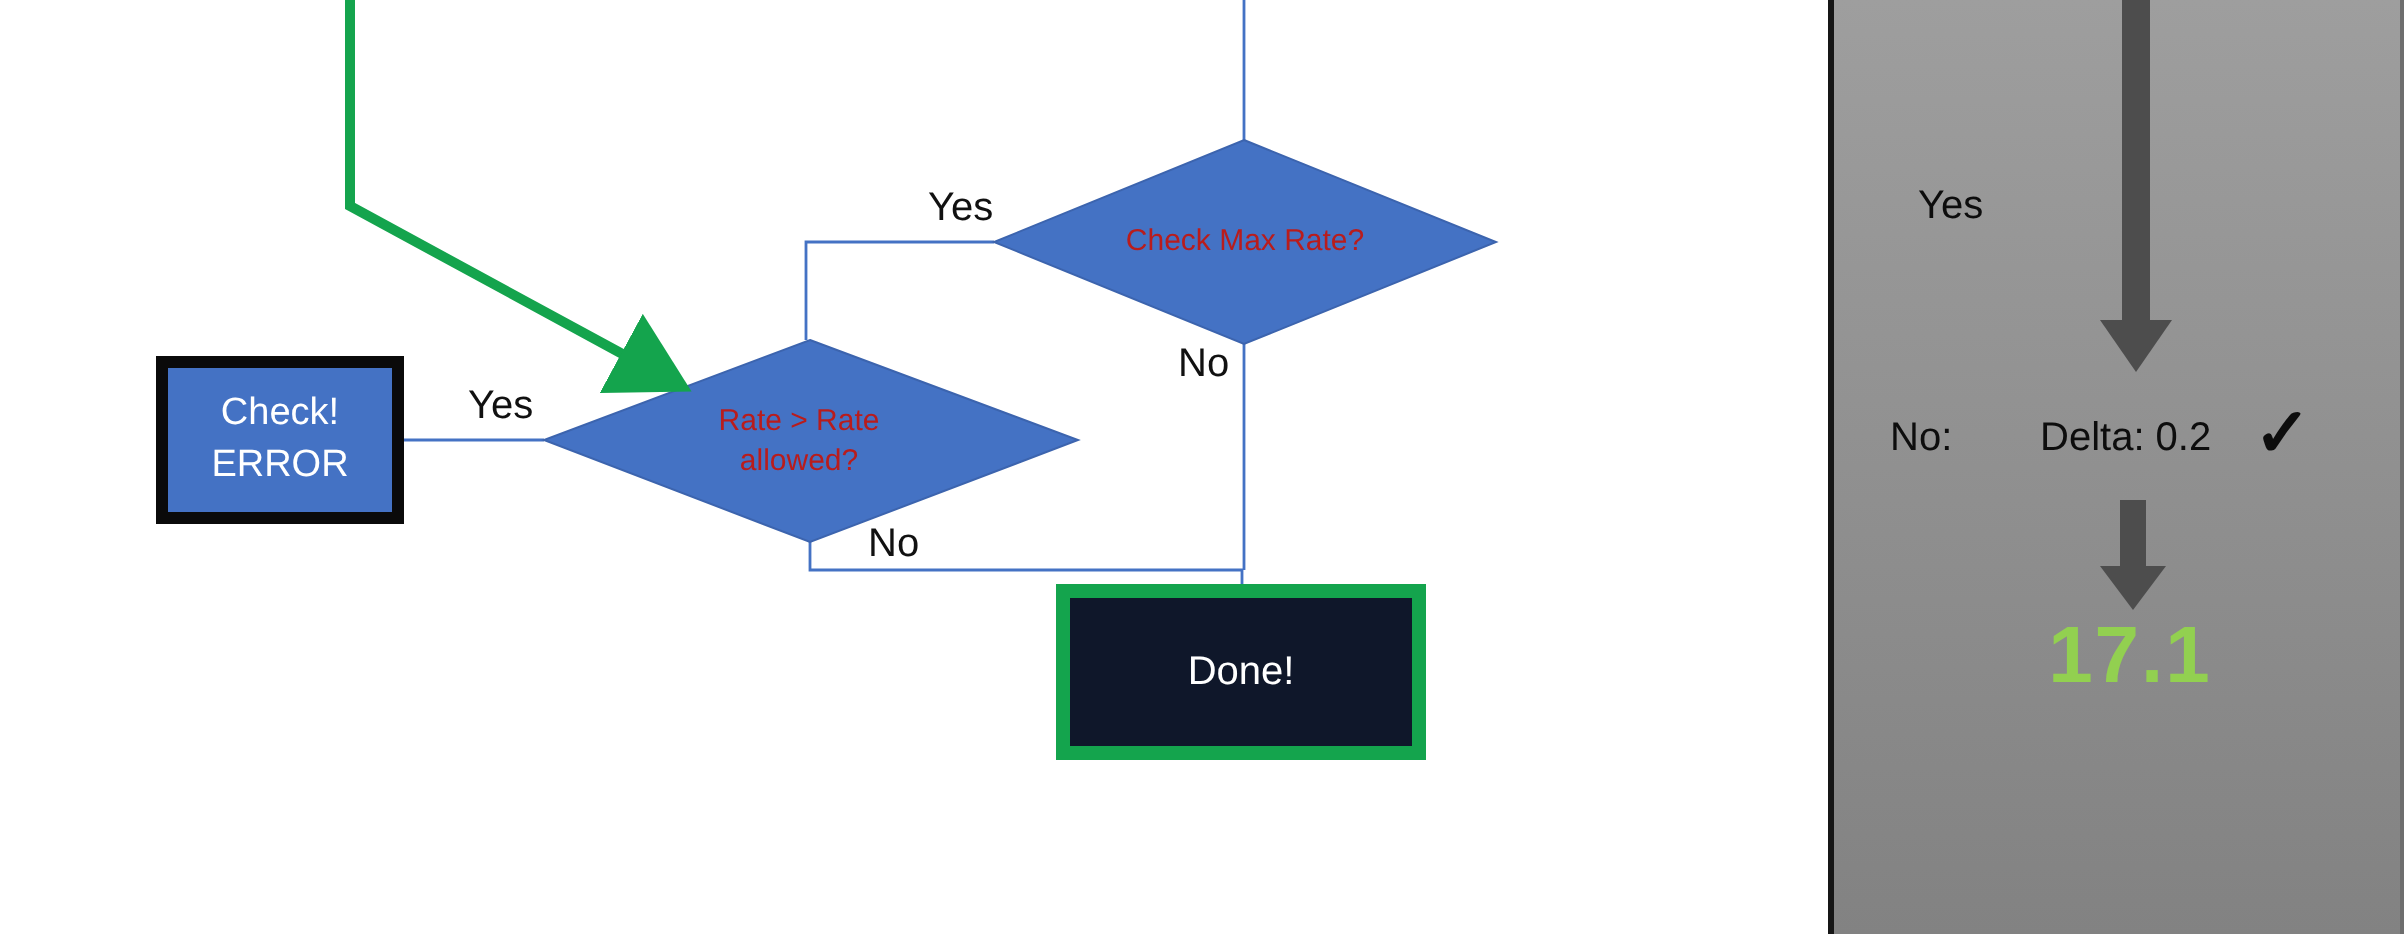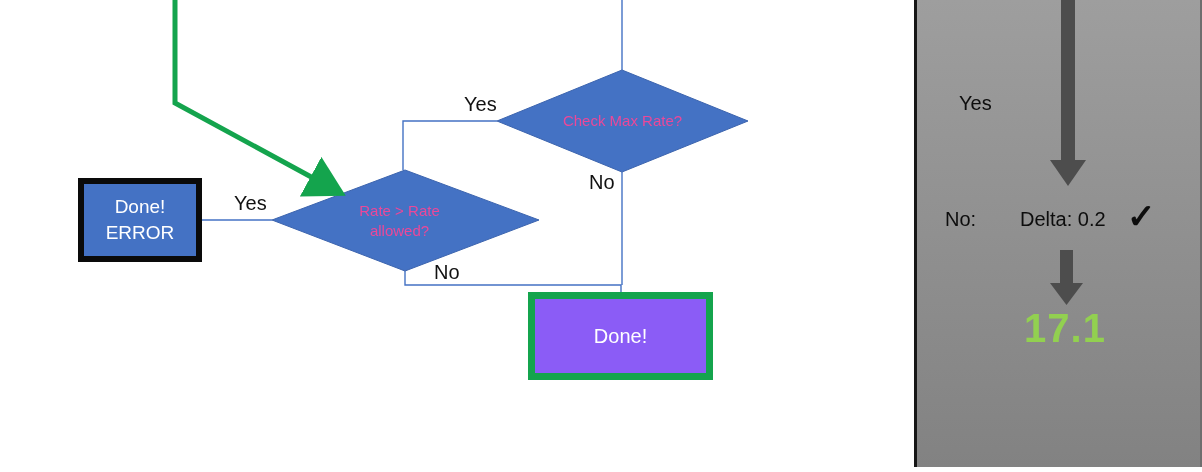--- a/index.html
+++ b/index.html
@@ -24,21 +24,21 @@
   .label {
     position: absolute;
     color: #111111;
     font-size: 20px;
     line-height: 22px;
     white-space: nowrap;
   }
 
   .diamond-label {
     position: absolute;
-    color: #ec4899;
+    color: #b91c1c;
     font-size: 15px;
     line-height: 20px;
     text-align: center;
     display: flex;
     align-items: center;
     justify-content: center;
   }
   .diamond-label-1 { left: 560px; top: 96px;  width: 125px; height: 50px; }
   .diamond-label-2 { left: 337px; top: 196px; width: 125px; height: 50px; }
 
@@ -55,21 +55,21 @@
     align-items: center;
     justify-content: center;
     text-align: center;
   }
   .done-error-box .wrap-text { width: 80px; }
 
   .done-box {
     position: absolute;
     left: 528px; top: 292px;
     width: 185px; height: 88px;
-    background: #8b5cf6;
+    background: #0f172a;
     border: 7px solid #14A44D;
     color: #ffffff;
     font-size: 20px;
     display: flex;
     align-items: center;
     justify-content: center;
     text-align: center;
   }
 
   
@@ -141,21 +141,21 @@
 
   <div class="diamond-label diamond-label-1">Check Max Rate?</div>
   <div class="diamond-label diamond-label-2">Rate &gt; Rate allowed?</div>
 
   <div class="label" style="left:464px; top:93px;">Yes</div>
   <div class="label" style="left:589px; top:171px;">No</div>
   <div class="label" style="left:234px; top:192px;">Yes</div>
   <div class="label" style="left:434px; top:261px;">No</div>
 
   <div class="done-error-box">
-    <div class="wrap-text">Done! ERROR</div>
+    <div class="wrap-text">Check! ERROR</div>
   </div>
 
   <div class="done-box">
     <div>Done!</div>
   </div>
 
   <div class="side-panel">
     <svg class="panel-svg" viewBox="0 0 283 467" xmlns="http://www.w3.org/2000/svg">
 
       <g fill="#4D4D4D">

